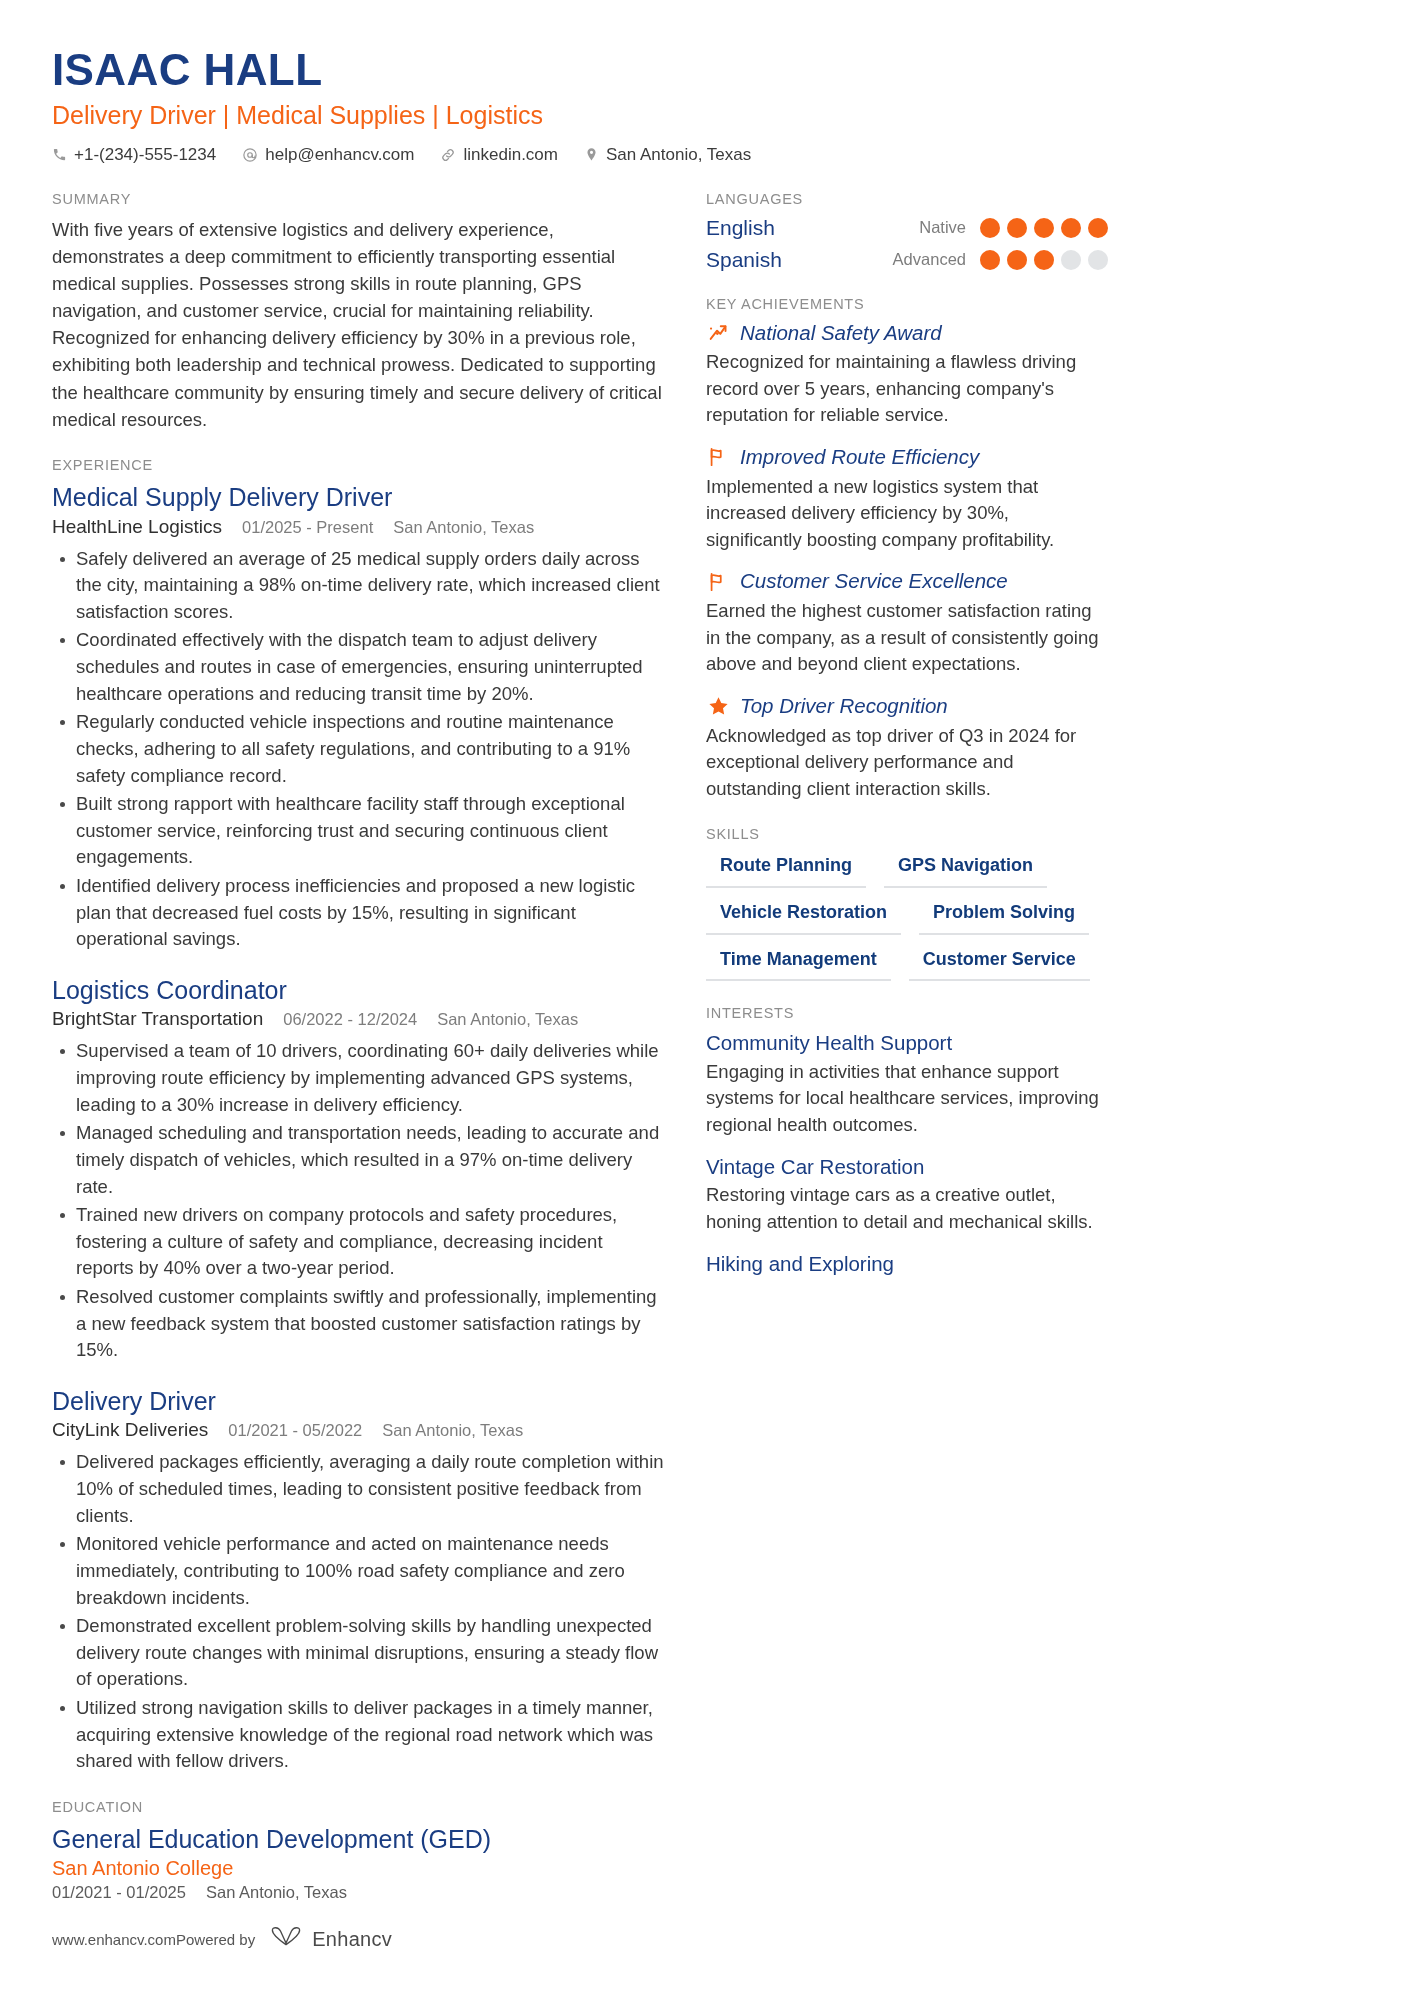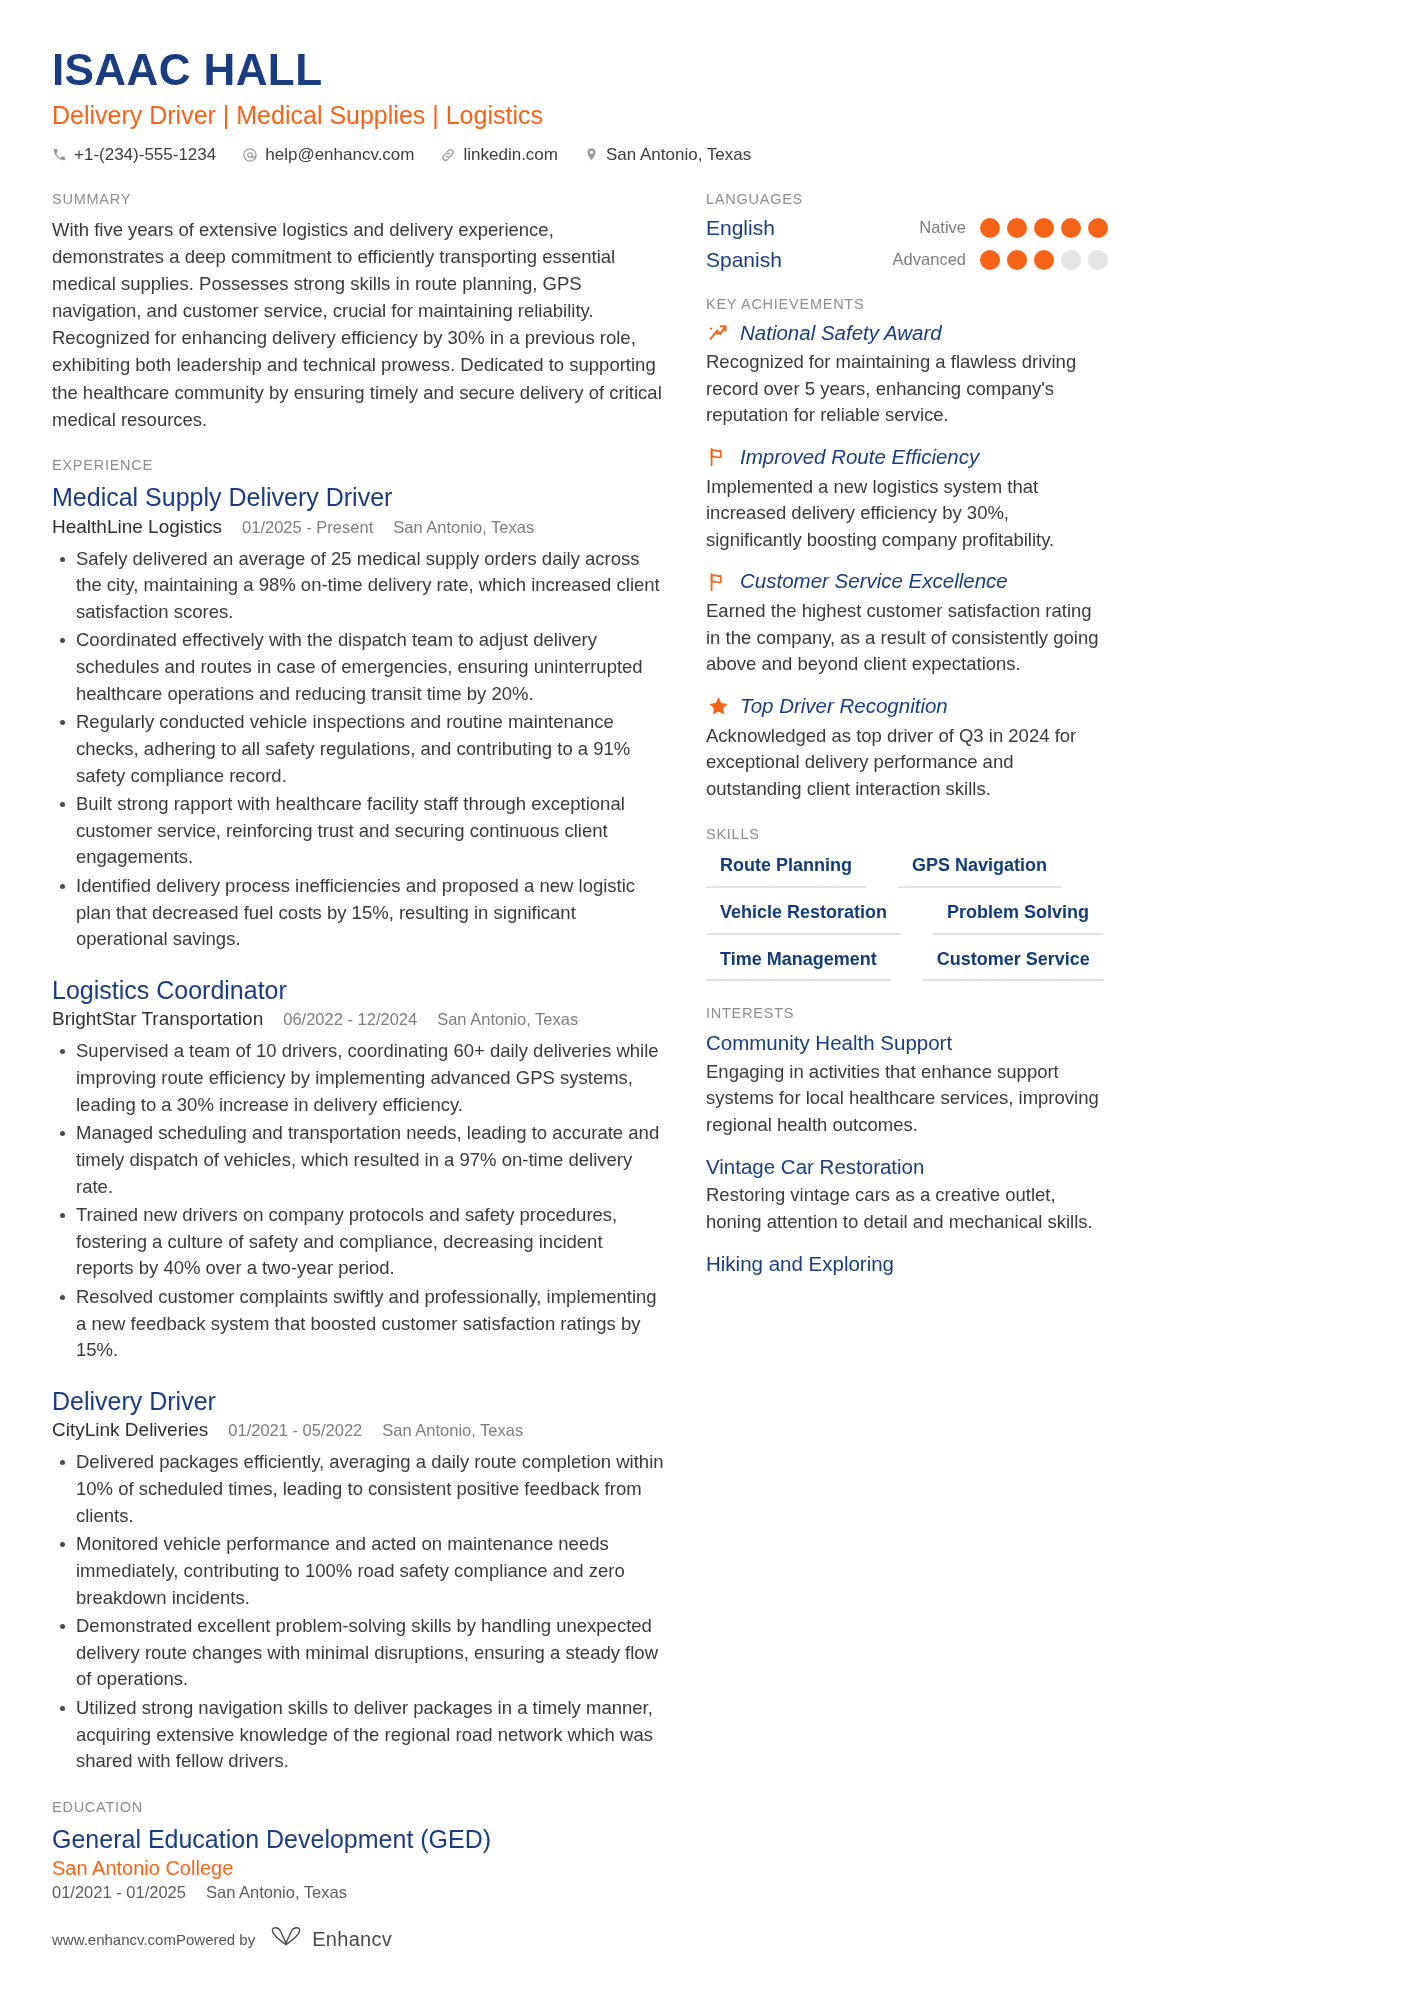--- a/index.html
+++ b/index.html
@@ -138,21 +138,21 @@
     gap: 10px;
     margin-bottom: 4px;
     font-style: italic;
   }
   .ach-icon { width: 24px; height: 24px; display: inline-flex; align-items: center; justify-content: center; color: #f56416; flex: 0 0 24px; }
   .ach-icon svg { display: block; }
   .ach-title { font-size: 20.5px; color: #1a3d82; line-height: 1.2; }
   .ach-desc { font-size: 18.5px; line-height: 1.44; color: #3a3a3a; }
 
   
-  .skills-wrap { display: flex; flex-wrap: wrap; gap: 10px 32px; }
+  .skills-wrap { display: flex; flex-wrap: wrap; gap: 10px 18px; }
   .skill {
     font-size: 18px;
     font-weight: 700;
     color: #123b7a;
     padding: 4px 14px 9px 14px;
     border-bottom: 2px solid #dfe1e4;
     line-height: 1.2;
     white-space: nowrap;
   }
 

